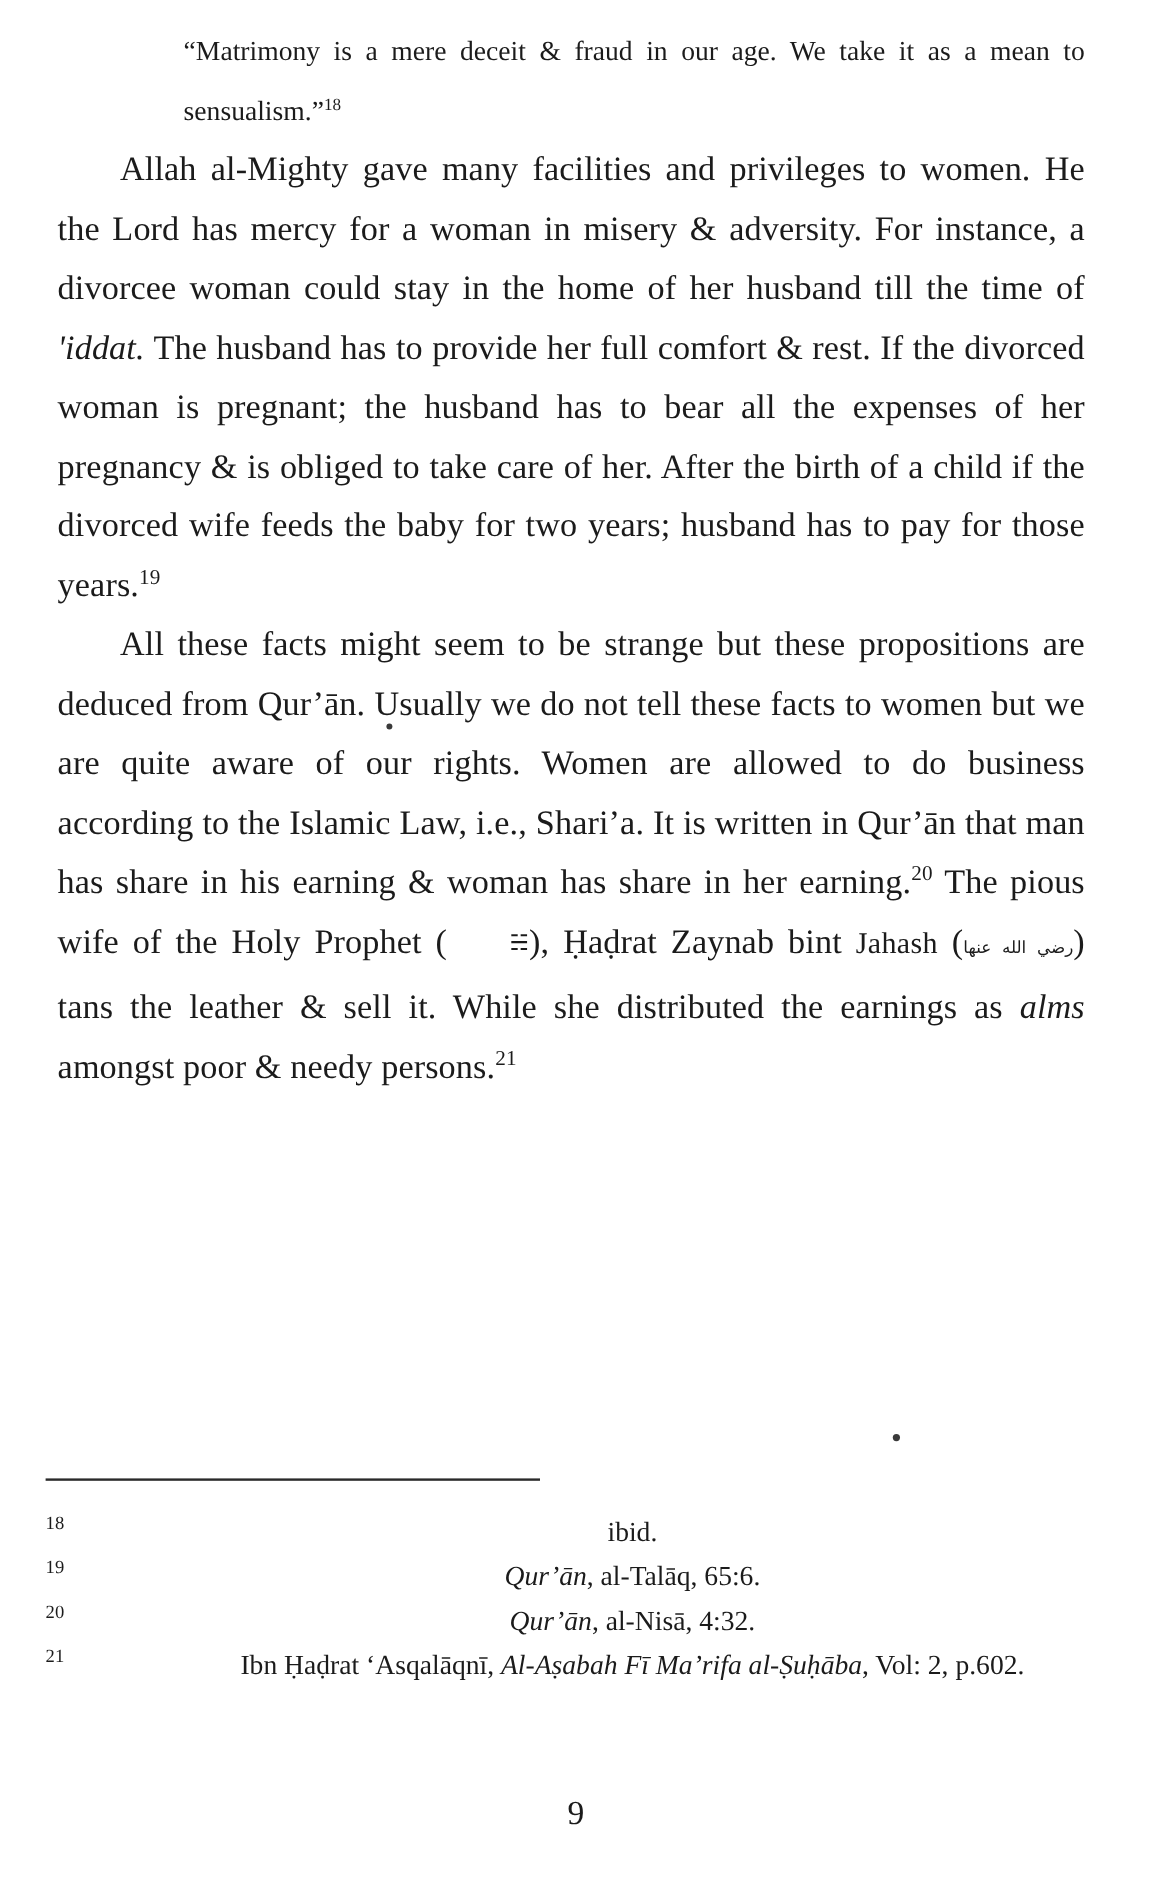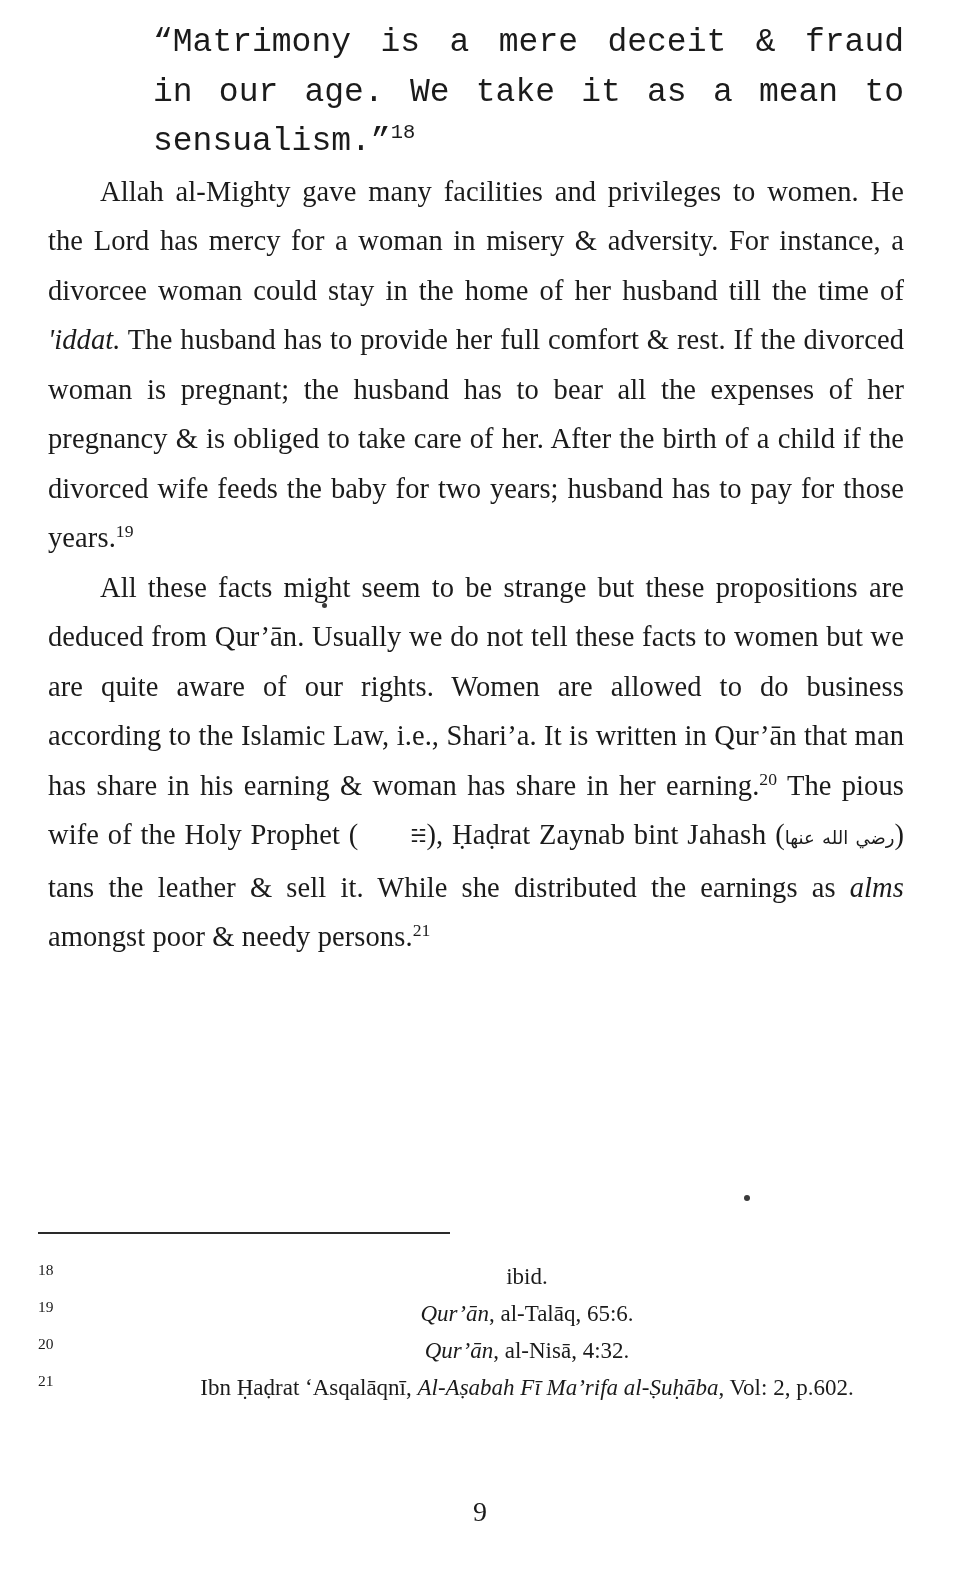--- a/index.html
+++ b/index.html
@@ -32,47 +32,46 @@
     margin: 0;
     font-size: 28.5px;
     line-height: 49.5px;
     text-align: justify;
     text-justify: inter-word;
     letter-spacing: 0.1px;
   }
   p.quote {
     margin: 0 0 0 0;
     padding-left: 105px;
-    font-size: 33px;
+    font-size: 23px;
     line-height: 49.5px;
     text-align: justify;
-    font-family: Liberation Mono, monospace;
   }
   p.indent {
     text-indent: 52px;
   }
   .it { font-style: italic; }
   sup {
     font-size: 0.62em;
     vertical-align: super;
     line-height: 0;
   }
   .arabic {
     font-family: "DejaVu Sans", sans-serif;
-    font-size: 18px;
+    font-size: 14px;
     letter-spacing: -0.5px;
   }
   .seal {
     display: inline-block;
     font-family: "DejaVu Sans", sans-serif;
     font-size: 18px;
     transform: translateY(-2px);
   }
   .smallcapname {
-    font-size: 29px;
+    font-size: 25px;
     letter-spacing: 0.3px;
   }
   
   .speck {
     position: absolute;
     background: #3a3a3a;
     border-radius: 50%;
   }
   .rule {
     position: absolute;

